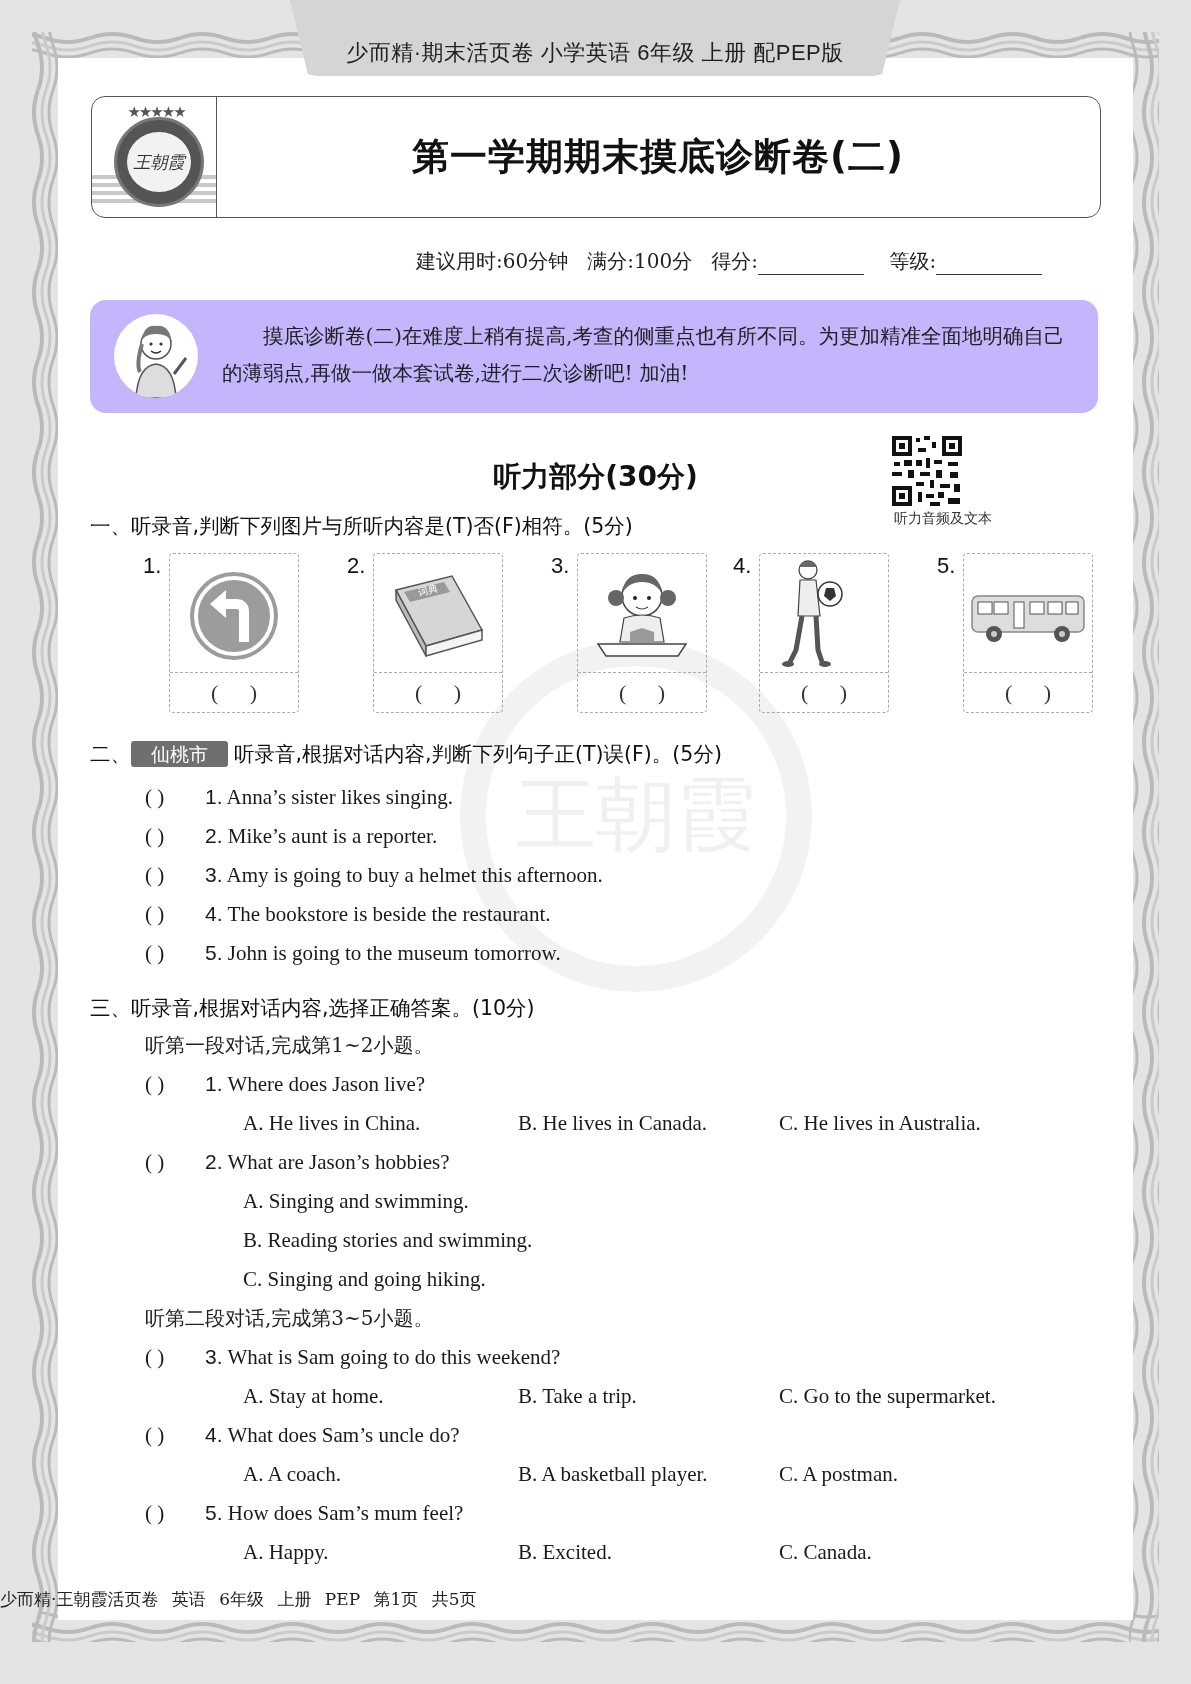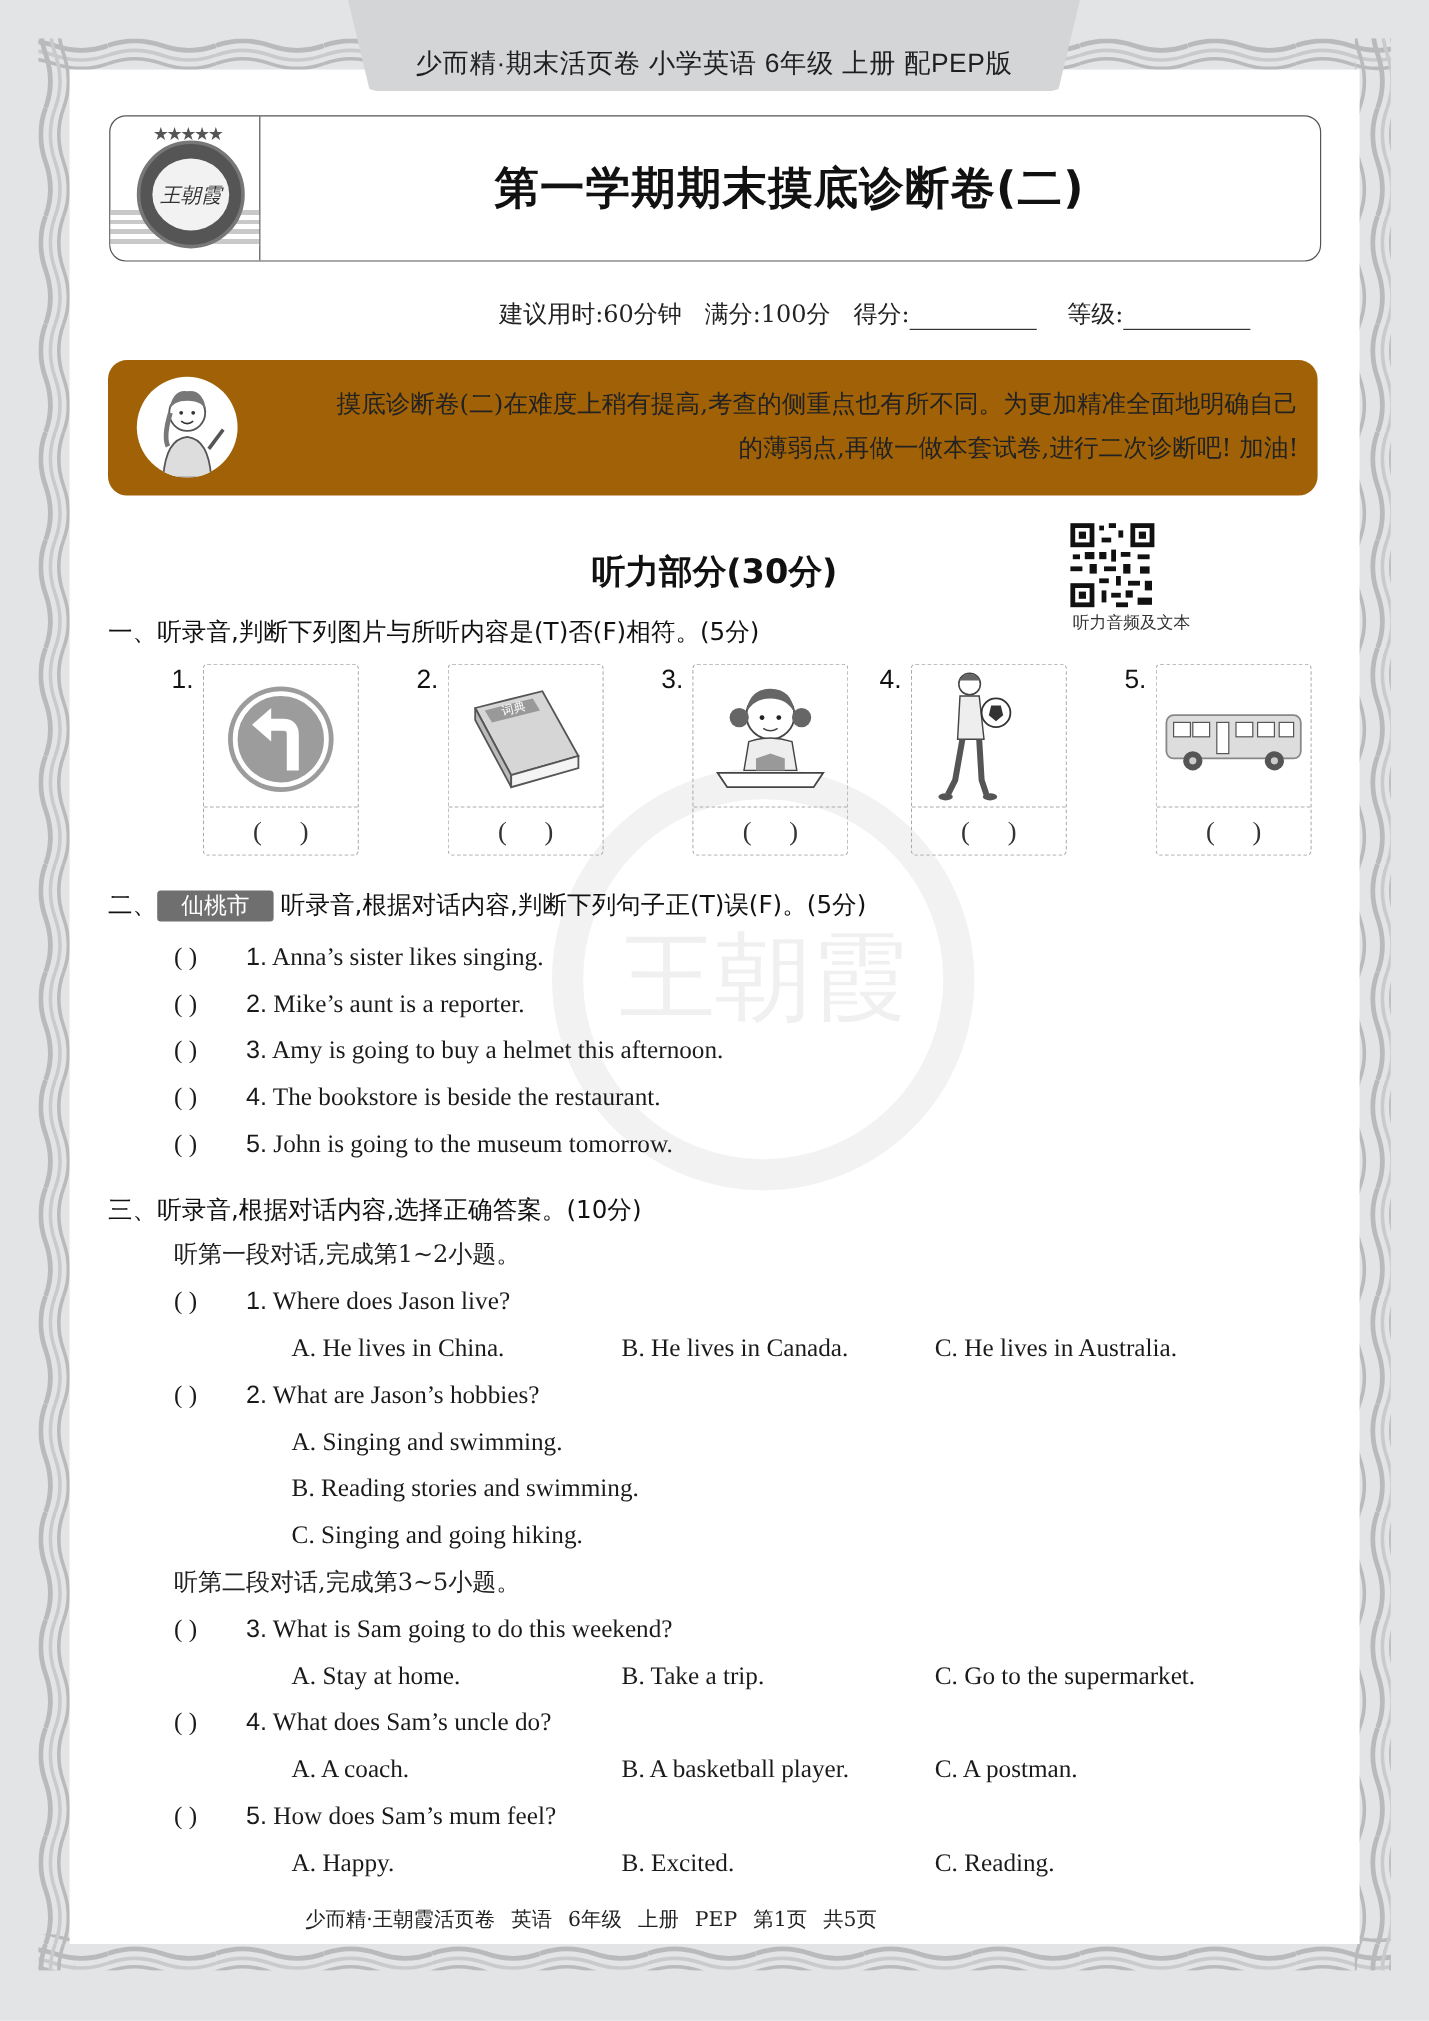--- a/index.html
+++ b/index.html
@@ -69,21 +69,21 @@
     position: absolute; left: 416px; top: 248px; font-size: 20px; color: #222;
     display: flex; align-items: flex-end; gap: 0;
     font-family: "DejaVu Serif", serif;
   }
   .meta-line span { white-space: pre; }
   .blank-line { display: inline-block; border-bottom: 1px solid #333; height: 22px; }
 
   
   .intro {
     position: absolute; left: 90px; top: 300px; width: 1008px; height: 113px;
-    background: #a16207; border-radius: 16px; text-align: right;
+    background: #c4b5fd; border-radius: 16px;
   }
   .avatar {
     position: absolute; left: 24px; top: 14px; width: 84px; height: 84px;
     border-radius: 50%; background: #fff; overflow: hidden;
   }
   .intro-text {
     position: absolute; left: 132px; top: 18px; width: 860px;
     font-family: "DejaVu Serif", serif; font-size: 20.5px; line-height: 37px; color: #222;
     text-indent: 2em;
   }
@@ -137,21 +137,21 @@
   
   .watermark {
     position: absolute; left: 460px; top: 640px; width: 300px; height: 300px; border-radius: 50%;
     border: 26px solid rgba(0,0,0,0.05);
     display: flex; align-items: center; justify-content: center;
     font-family: "DejaVu Serif", serif; font-size: 80px; color: rgba(0,0,0,0.06);
     pointer-events: none;
   }
 
   .footer {
-    position: absolute; left: 0; width: 985px; top: 1588px; text-align: center;
+    position: absolute; left: 0; width: 985px; top: 1588px; text-align: left;
     font-family: "DejaVu Serif", serif; font-size: 17px; color: #222; word-spacing: 8px;
   }
 </style>
 </head>
 <body>
 
 <svg class="frame-svg" width="1191" height="1684" viewBox="0 0 1191 1684">
   <defs>
     <pattern id="wavesH" width="90" height="30" patternUnits="userSpaceOnUse">
       <path d="M0 8 Q22 0 45 8 T90 8" fill="none" stroke="#b9babc" stroke-width="4"></path>
@@ -378,15 +378,15 @@
 <div class="paren" style="top:1423px">(        )</div>
 <div class="line" style="left:205px; top:1423px"><span class="qnum">4.</span> <span>What does Sam’s uncle do?</span></div>
 <div class="opt" style="left:243px; top:1462px">A. A coach.</div>
 <div class="opt" style="left:518px; top:1462px">B. A basketball player.</div>
 <div class="opt" style="left:779px; top:1462px">C. A postman.</div>
 
 <div class="paren" style="top:1501px">(        )</div>
 <div class="line" style="left:205px; top:1501px"><span class="qnum">5.</span> <span>How does Sam’s mum feel?</span></div>
 <div class="opt" style="left:243px; top:1540px">A. Happy.</div>
 <div class="opt" style="left:518px; top:1540px">B. Excited.</div>
-<div class="opt" style="left:779px; top:1540px">C. Reading.</div>
+<div class="opt" style="left:779px; top:1540px">C. Canada.</div>
 
 <div class="footer">少而精·王朝霞活页卷  英语  6年级  上册  PEP  第1页  共5页</div>
 
 </body></html>

